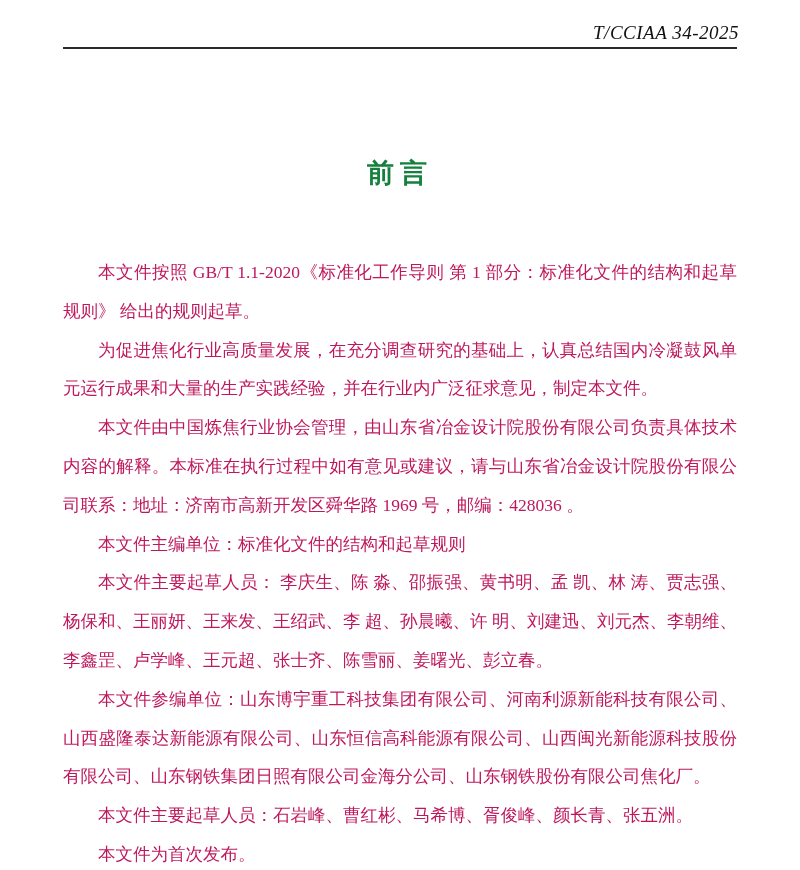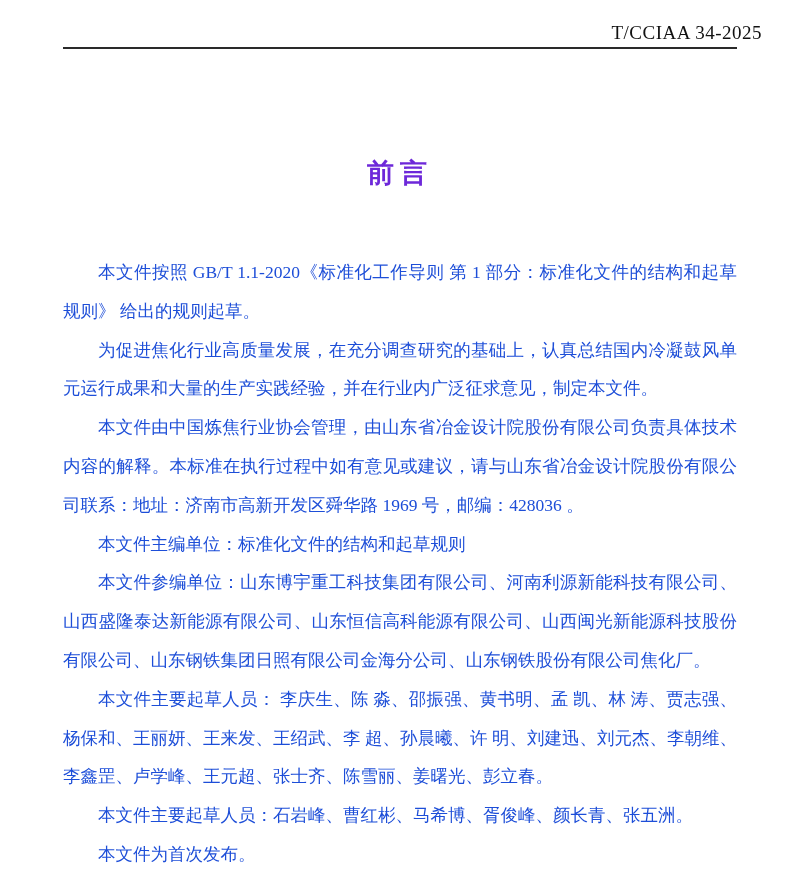--- a/index.html
+++ b/index.html
@@ -10,21 +10,22 @@
   .page {
     position: relative;
     width: 800px;
     height: 870px;
     background: #ffffff;
     overflow: hidden;
     font-family: "Liberation Serif", "DejaVu Serif", serif;
     color: #1b1b1b;
   }
   .doc-header {
-    padding: 22px 38px 0 63px;
+    padding: 22px 61px 0 63px;
+    font-style: italic;
   }
   .doc-code {
     display: block;
     text-align: right;
     font-family: "Liberation Serif", "DejaVu Serif", serif;
     font-size: 19px;
     line-height: 22px;
     letter-spacing: 0.5px;
     color: #111111;
   }
@@ -37,30 +38,30 @@
   .content {
     margin: 0 63px;
   }
   .doc-title {
     margin: 106px 0 62px 0;
     text-align: center;
     font-size: 27px;
     font-weight: bold;
     line-height: 36px;
     letter-spacing: 6px;
-    color: #6d28d9;
+    color: #15803d;
   }
   .content p {
     margin: 0;
     font-size: 17.5px;
     line-height: 38.8px;
     text-align: justify;
     text-justify: inter-ideograph;
     text-indent: 2em;
-    color: #1d4ed8;
+    color: #be185d;
   }
 </style>
 </head>
 <body>
 
 <div class="page">
 
   <div class="doc-header">
     <span class="doc-code">T/CCIAA 34-2025</span>
   </div>
@@ -72,23 +73,23 @@
     <div class="doc-title">前言</div>
 
     <p>本文件按照 GB/T 1.1-2020《标准化工作导则 第 1 部分：标准化文件的结构和起草规则》 给出的规则起草。</p>
 
     <p>为促进焦化行业高质量发展，在充分调查研究的基础上，认真总结国内冷凝鼓风单元运行成果和大量的生产实践经验，并在行业内广泛征求意见，制定本文件。</p>
 
     <p>本文件由中国炼焦行业协会管理，由山东省冶金设计院股份有限公司负责具体技术内容的解释。本标准在执行过程中如有意见或建议，请与山东省冶金设计院股份有限公司联系：地址：济南市高新开发区舜华路 1969 号，邮编：428036 。</p>
 
     <p>本文件主编单位：标准化文件的结构和起草规则</p>
 
+    <p>本文件主要起草人员： 李庆生、陈 淼、邵振强、黄书明、孟 凯、林 涛、贾志强、杨保和、王丽妍、王来发、王绍武、李 超、孙晨曦、许 明、刘建迅、刘元杰、李朝维、李鑫罡、卢学峰、王元超、张士齐、陈雪丽、姜曙光、彭立春。</p>
+
     <p>本文件参编单位：山东博宇重工科技集团有限公司、河南利源新能科技有限公司、山西盛隆泰达新能源有限公司、山东恒信高科能源有限公司、山西闽光新能源科技股份有限公司、山东钢铁集团日照有限公司金海分公司、山东钢铁股份有限公司焦化厂。</p>
-
-    <p>本文件主要起草人员： 李庆生、陈 淼、邵振强、黄书明、孟 凯、林 涛、贾志强、杨保和、王丽妍、王来发、王绍武、李 超、孙晨曦、许 明、刘建迅、刘元杰、李朝维、李鑫罡、卢学峰、王元超、张士齐、陈雪丽、姜曙光、彭立春。</p>
 
     <p>本文件主要起草人员：石岩峰、曹红彬、马希博、胥俊峰、颜长青、张五洲。</p>
 
     <p>本文件为首次发布。</p>
 
   </div>
 
 </div>
 
 </body></html>

